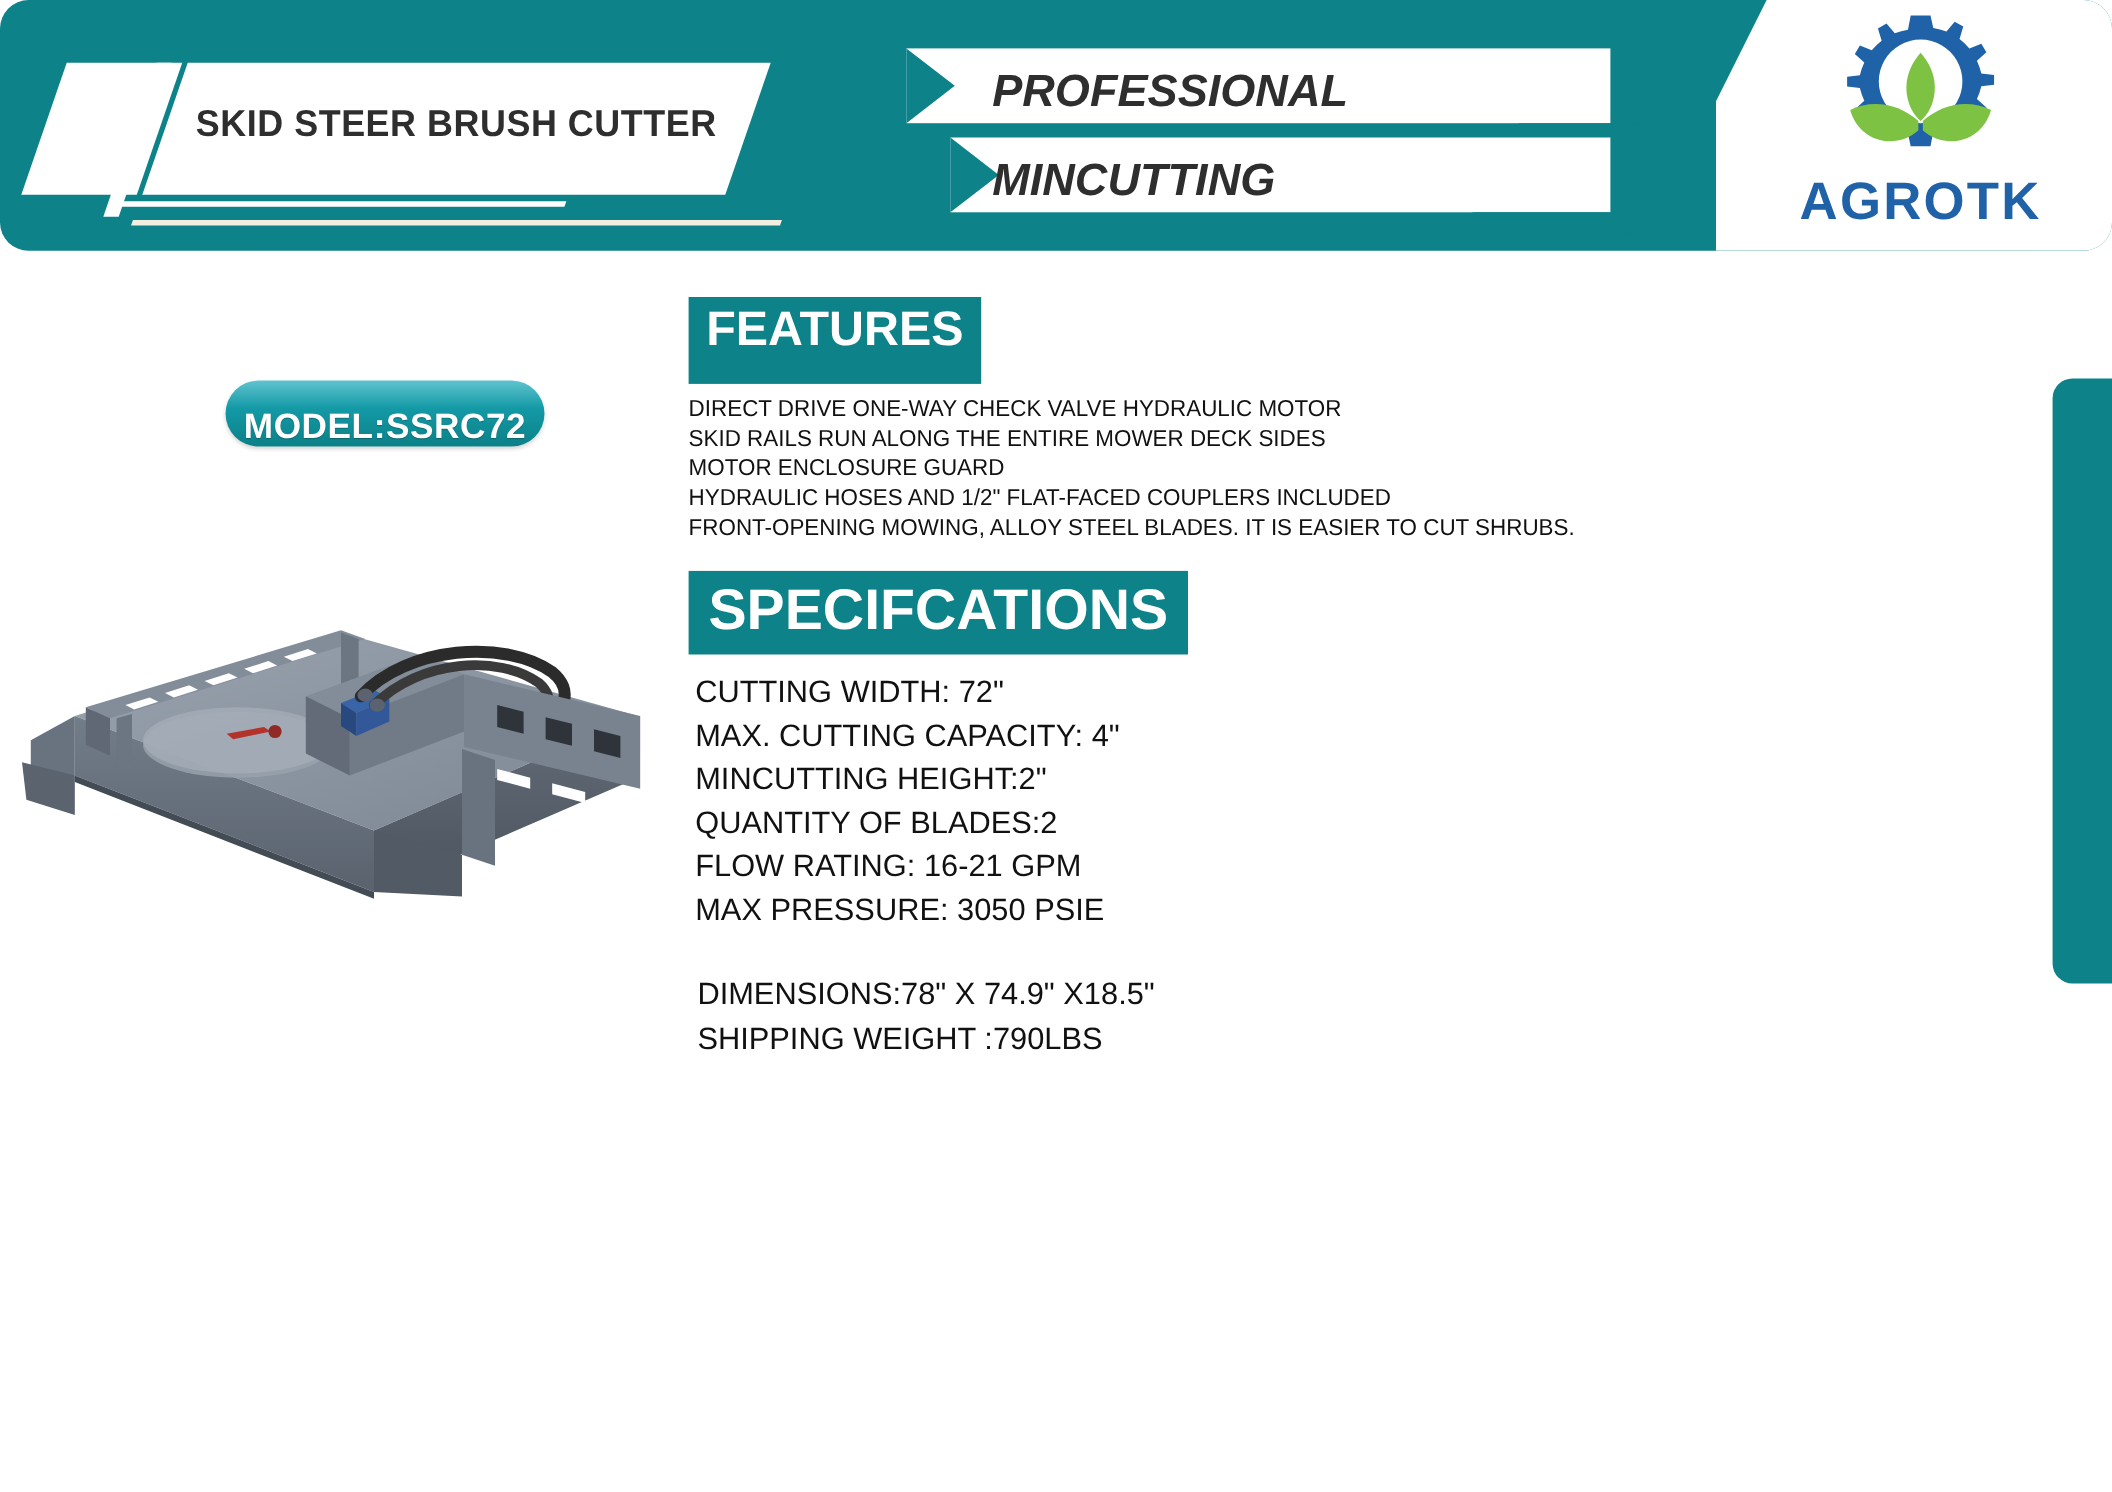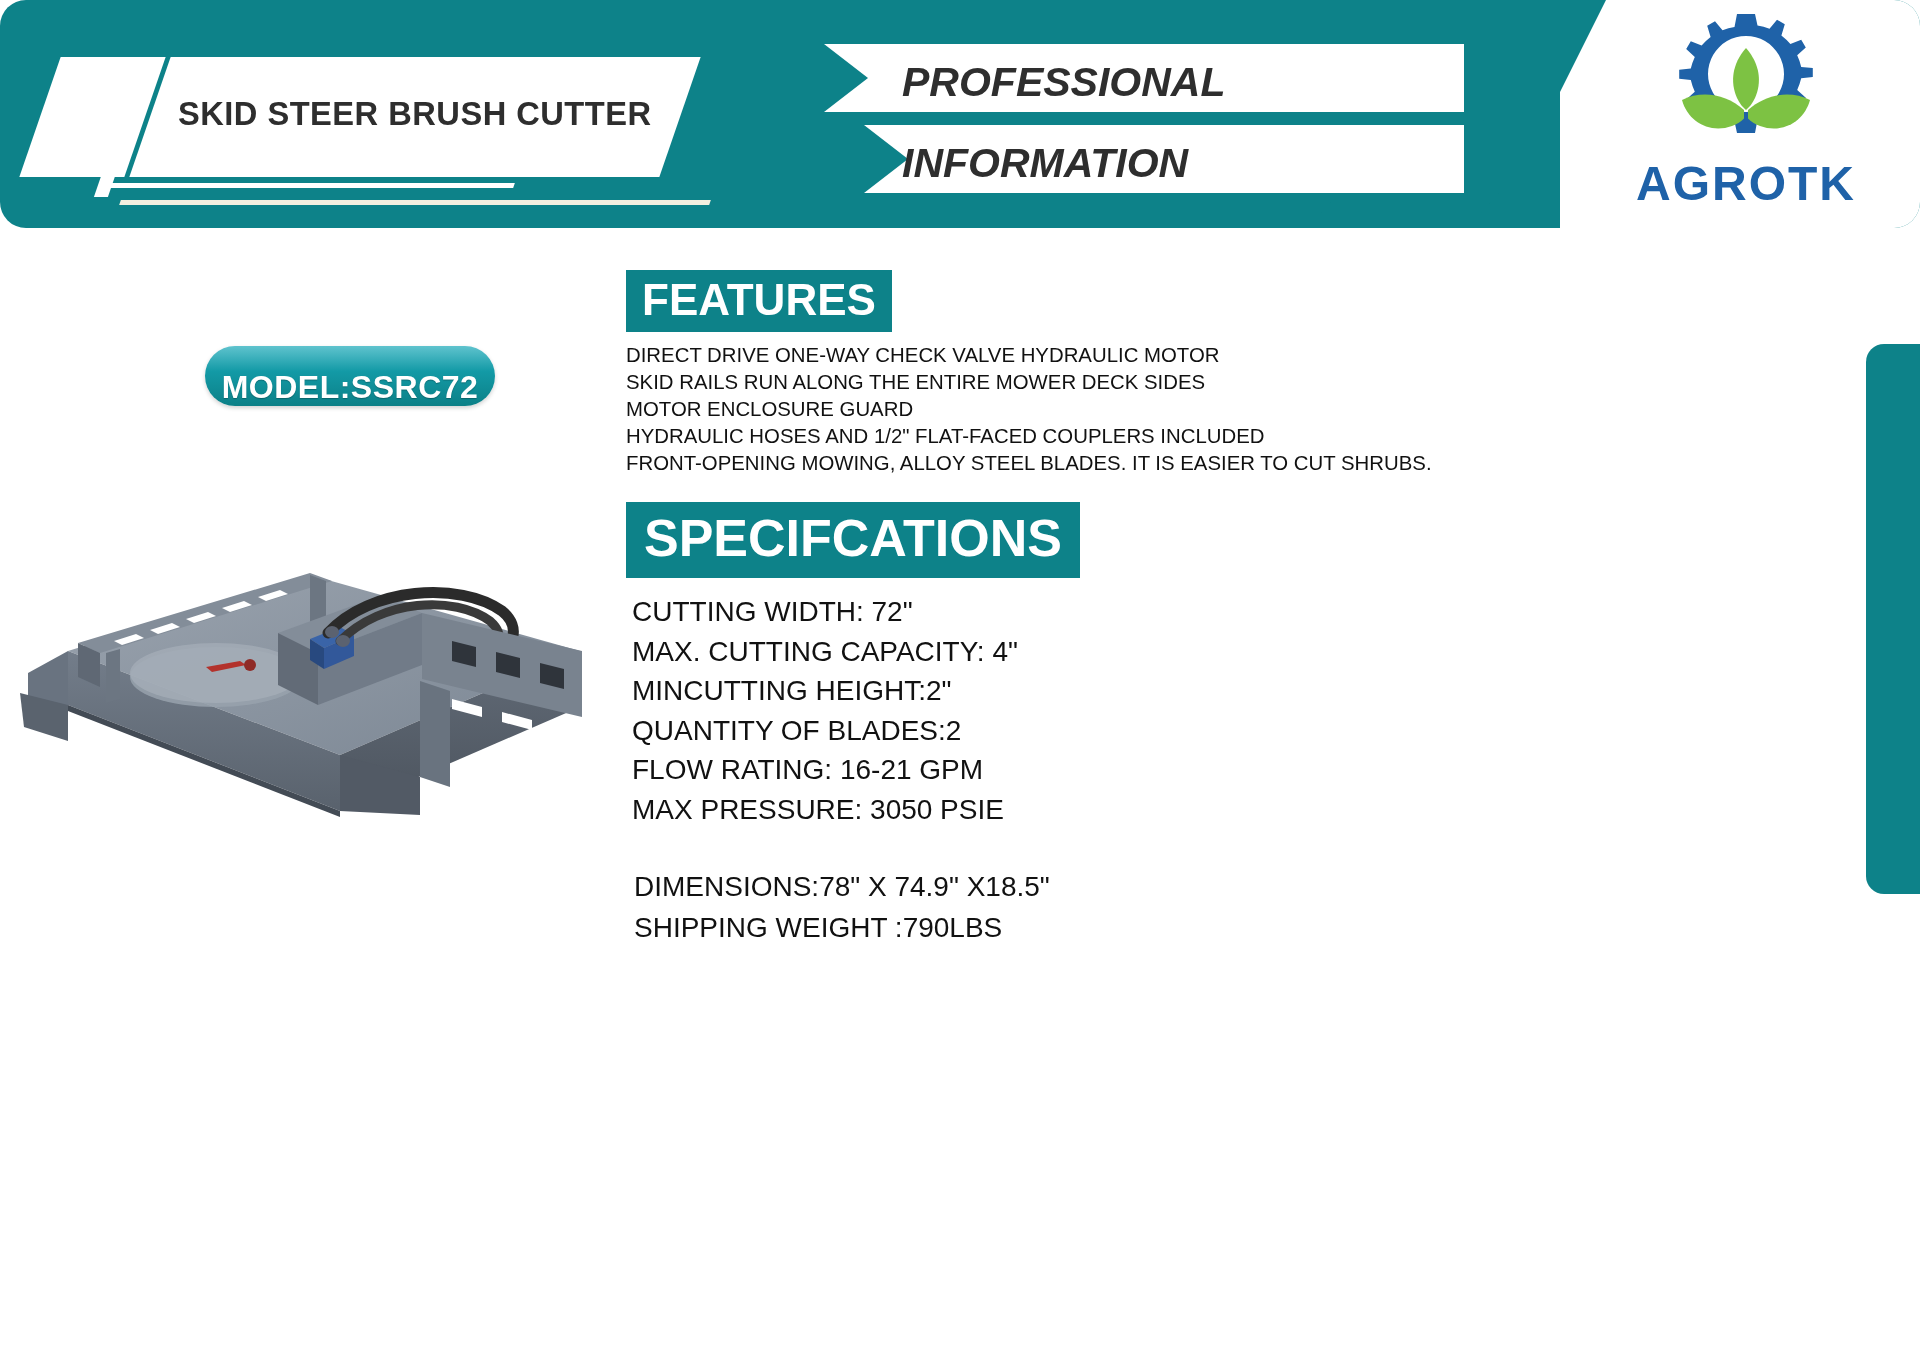--- a/index.html
+++ b/index.html
@@ -116,21 +116,21 @@
   .product{position:absolute;left:10px;top:455px;width:600px;height:420px;}
 
   
   .col-right{position:absolute;left:626px;top:270px;width:760px;}
 
   .sec-head{
     display:inline-block;background:#0D8289;color:#ffffff;
     font-weight:700;padding:7px 14px 9px 14px;
     line-height:1;white-space:nowrap;
   }
-  .sec-head.features{font-size:44px;padding:8px 16px 10px 16px;}
+  .sec-head.features{font-size:44px;padding:8px 16px 27px 16px;}
   .sec-head.specs{font-size:52px;padding:10px 18px 14px 18px;}
   .sec-head.packing{font-size:44px;padding:10px 18px 14px 18px;}
 
   .feat-list{
     margin:10px 0 0 0;padding:0;list-style:none;
   }
   .feat-list li{
     font-size:21px;color:#111;line-height:1.28;
     white-space:nowrap;transform:scaleX(.97);transform-origin:left center;
   }
@@ -182,21 +182,21 @@
     <div class="title-text">SKID STEER BRUSH CUTTER</div>
     <div class="uline-1"></div>
     <div class="uline-2"></div>
 
     <div class="banner banner-1">
       <div class="banner-txt">PROFESSIONAL</div>
     </div>
     <div class="wedge-1"></div>
 
     <div class="banner banner-2">
-      <div class="banner-txt">INFORMATION</div>
+      <div class="banner-txt">MINCUTTING</div>
     </div>
     <div class="wedge-2"></div>
 
     <div class="hdr-white-right"></div>
 
     <div class="logo">
       <svg class="logo-mark" viewBox="0 0 180 150">
         <g fill="#1F62A8">
           <path d="M90 6 l9 0 2.5 11.5 a58 58 0 0 1 12 3.2 l7.5-9 7.8 4.5 -3.4 11.2 a58 58 0 0 1 9 8.6 l10.8-4.3 4.6 7.8 -8.6 7.8 a58 58 0 0 1 4 11.6 l11.6 1.2 0 9 -11.6 1.2 a58 58 0 0 1 -4 11.6 l8.6 7.8 -4.6 7.8 -10.8-4.3 a58 58 0 0 1 -9 8.6 l3.4 11.2 -7.8 4.5 -7.5-9 a58 58 0 0 1 -12 3.2 L99 125 l-18 0 -2.5-11.5 a58 58 0 0 1 -12-3.2 l-7.5 9 -7.8-4.5 3.4-11.2 a58 58 0 0 1 -9-8.6 l-10.8 4.3 -4.6-7.8 8.6-7.8 a58 58 0 0 1 -4-11.6 L23.2 70.7 l0-9 11.6-1.2 a58 58 0 0 1 4-11.6 l-8.6-7.8 4.6-7.8 10.8 4.3 a58 58 0 0 1 9-8.6 L51.2 17.8 l7.8-4.5 7.5 9 a58 58 0 0 1 12-3.2 L81 6 z
                    M90 28 a38 38 0 1 0 0.001 0 z"></path>

